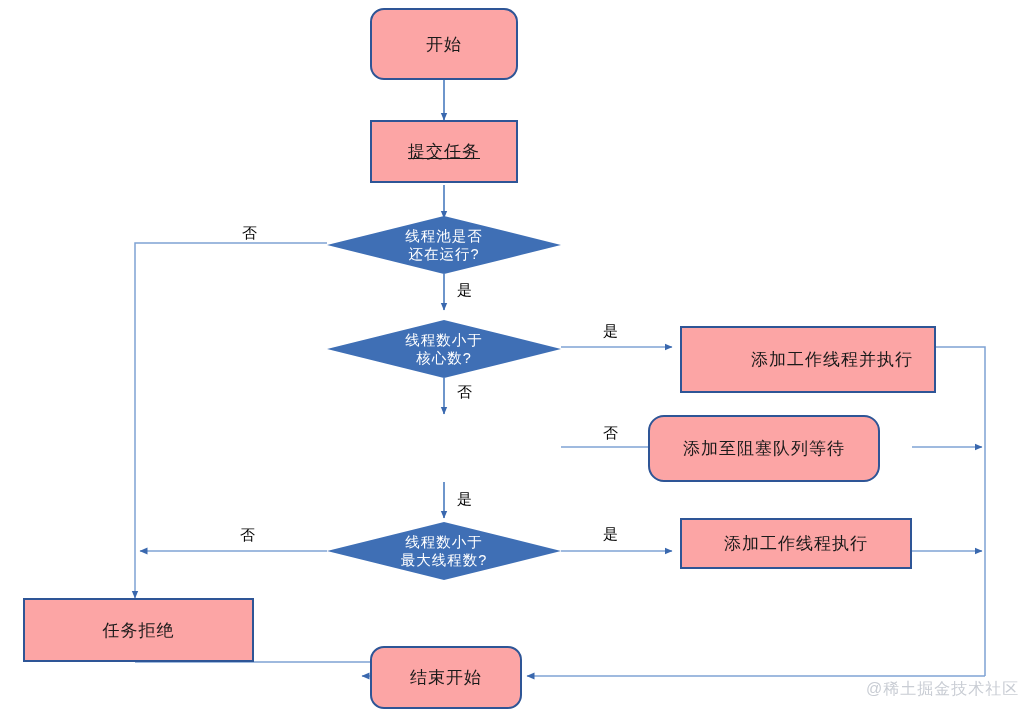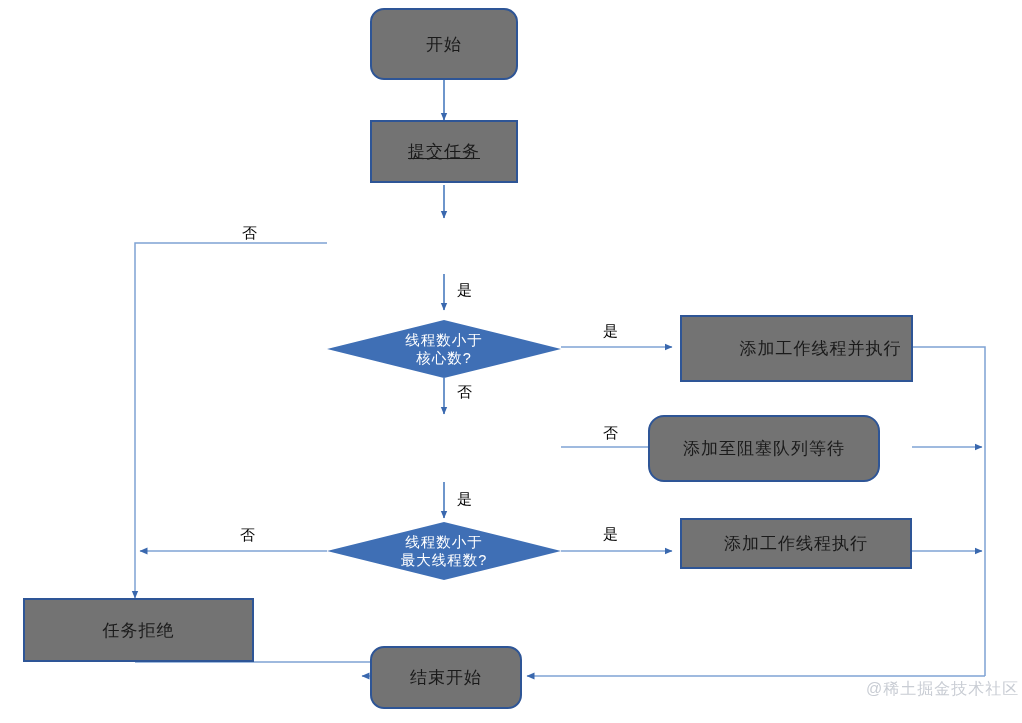--- a/index.html
+++ b/index.html
@@ -27,21 +27,21 @@
   .node {
     position: absolute;
     box-sizing: border-box;
     display: flex;
     align-items: center;
     justify-content: center;
     text-align: center;
     z-index: 3;
   }
   .box {
-    background: #737373;
+    background: #fca5a5;
     border: 2px solid #2E5596;
     color: #1a1a1a;
     font-size: 17px;
     letter-spacing: 1px;
     justify-content: center;
   }
   .terminator {
     border-radius: 14px;
   }
   .diamond-wrap {
@@ -126,20 +126,31 @@
   </svg>
 
   <div class="node box terminator" style="left:370px; top:8px; width:148px; height:72px;">
     <span>开始</span>
   </div>
 
   <div class="node box" style="left:370px; top:120px; width:148px; height:63px;text-decoration:underline;">
     <span>提交任务</span>
   </div>
 
+  <div class="diamond-wrap" style="left:327px; top:216px; width:234px; height:58px;">
+    <svg class="diamond-shape" viewBox="0 0 234 58" preserveAspectRatio="none">
+      <polygon points="117,0 234,29 117,58 0,29" fill="#3F6FB5"></polygon>
+    </svg>
+    <div class="diamond-label">
+      <div>
+        <div>线程池是否</div>
+        <div>还在运行?</div>
+      </div>
+    </div>
+  </div>
 
   <div class="diamond-wrap" style="left:327px; top:320px; width:234px; height:58px;">
     <svg class="diamond-shape" viewBox="0 0 234 58" preserveAspectRatio="none">
       <polygon points="117,0 234,29 117,58 0,29" fill="#3F6FB5"></polygon>
     </svg>
     <div class="diamond-label">
       <div>
         <div>线程数小于</div>
         <div>核心数?</div>
       </div>
@@ -152,21 +163,21 @@
       <polygon points="117,0 234,29 117,58 0,29" fill="#3F6FB5"></polygon>
     </svg>
     <div class="diamond-label">
       <div>
         <div>线程数小于</div>
         <div>最大线程数?</div>
       </div>
     </div>
   </div>
 
-  <div class="node box" style="left:680px; top:315px; width:233px; height:67px;padding-left:48px;">
+  <div class="node box" style="left:680px; top:326px; width:256px; height:67px;padding-left:48px;">
     <span>添加工作线程并执行</span>
   </div>
 
   <div class="node box" style="left:648px; top:415px; width:232px; height:67px;border-radius:16px;">
     <span>添加至阻塞队列等待</span>
   </div>
 
   <div class="node box" style="left:680px; top:518px; width:232px; height:51px;">
     <span>添加工作线程执行</span>
   </div>

